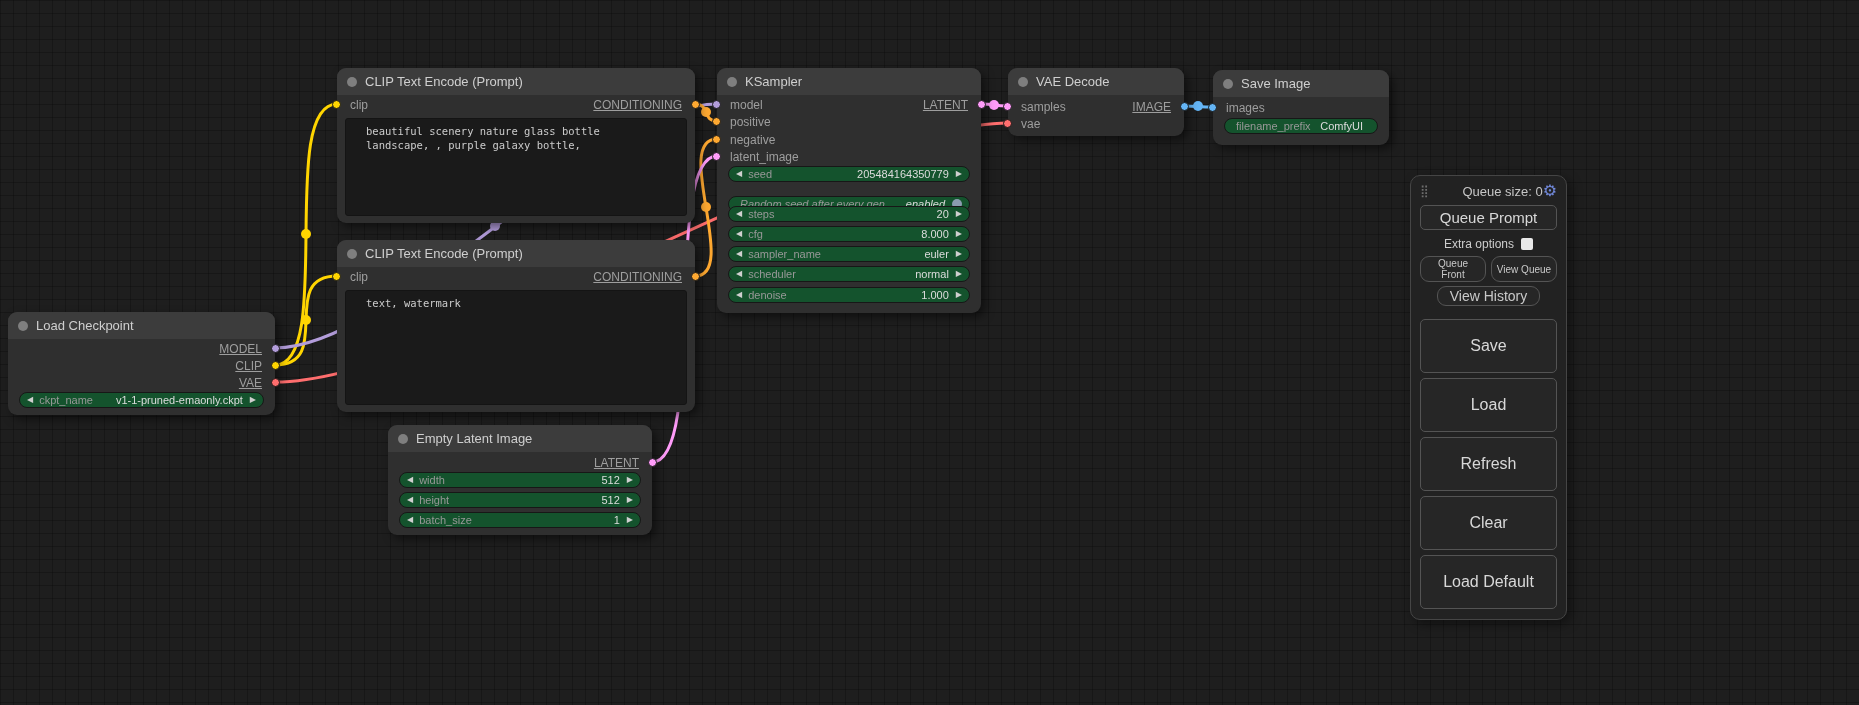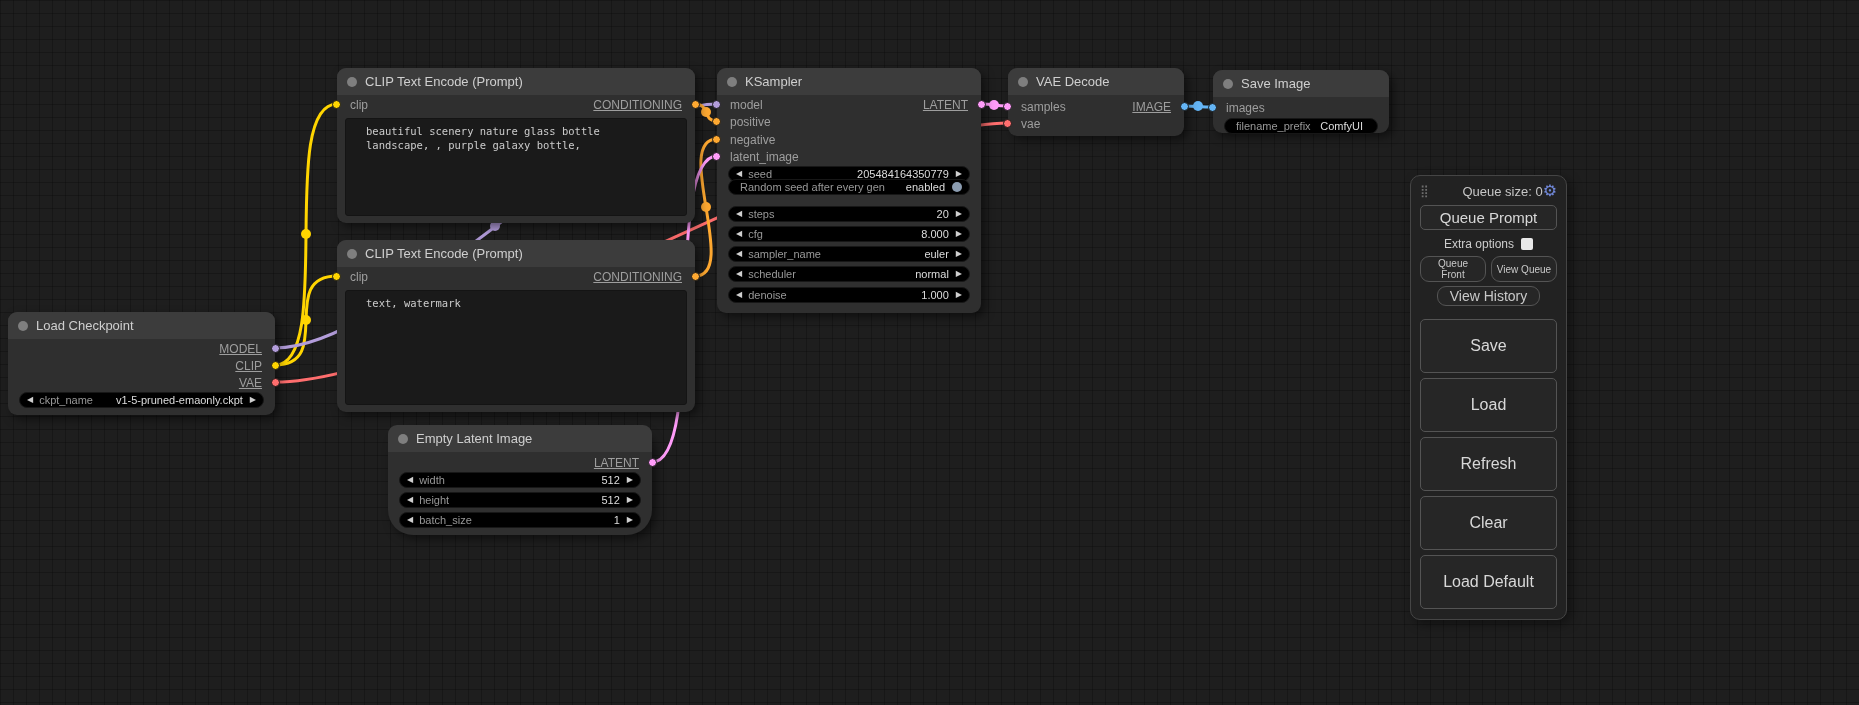--- a/index.html
+++ b/index.html
@@ -22,21 +22,21 @@
   .title-dot { width:10px; height:10px; border-radius:50%; background:#7f7f7f; flex:none; }
 
   .slot { position:absolute; height:17px; display:flex; align-items:center; font-size:12px; color:#9e9e9e; }
   .slot.in  { left:0; padding-left:13px; }
   .slot.out { right:0; padding-right:13px;text-decoration:underline; }
   .slot-dot { position:absolute; width:9px; height:9px; border-radius:50%; top:4px;
               border:1px solid #191919; }
   .slot.in  .slot-dot { left:-5px; }
   .slot.out .slot-dot { right:-5px; }
 
-  .widget { position:absolute; left:11px; right:11px; height:16px; background:#000000;
+  .widget { position:absolute; left:11px; right:11px; height:16px; background:#14532d;
             border:1px solid #171717; border-radius:9px; display:flex; align-items:center;
             font-size:11px; padding:0 7px; color:#c9c9c9; cursor:pointer; }
   .widget .arrow  { font-size:8px; color:#cfcfcf; line-height:1; flex:none; }
   .widget .wlabel { color:#989898; margin:0 6px; flex:1 1 auto; text-align:left; white-space:nowrap; overflow:hidden; }
   .widget .wvalue { color:#dcdcdc; margin-right:7px; white-space:nowrap; }
   .widget.no-arrows .wlabel { margin-left:4px; }
   .toggle-dot { width:10px; height:10px; border-radius:50%; flex:none; }
 
   .prompt-box { position:absolute; left:8px; right:8px; background:#1a1a1a; border:1px solid #141414;
                 border-radius:3px; padding:5px 20px; font-family:"DejaVu Sans Mono",monospace;
@@ -101,21 +101,21 @@
       <span>CLIP</span>
       <span class="slot-dot" style="background: rgb(255, 213, 0);"></span>
     </div>
     <div class="slot out" style="top:62px;">
       <span>VAE</span>
       <span class="slot-dot" style="background: rgb(255, 110, 110);"></span>
     </div>
     <div class="widget" style="top:80px;">
       <span class="arrow">◀</span>
       <span class="wlabel">ckpt_name</span>
-      <span class="wvalue">v1-5-pruned-emaonly.ckpt</span>
+      <span class="wvalue">v1-1-pruned-emaonly.ckpt</span>
       <span class="arrow">▶</span>
     </div>
   </div>
 
   <div class="node" style="left:337px; top:68px; width:358px; height:155px;">
     <div class="node-title">
       <span class="title-dot"></span>
       <span>CLIP Text Encode (Prompt)</span>
     </div>
     <div class="slot in" style="top:28px;">
@@ -138,21 +138,21 @@
       <span class="slot-dot" style="background: rgb(255, 213, 0);"></span>
       <span>clip</span>
     </div>
     <div class="slot out" style="top:28px;">
       <span>CONDITIONING</span>
       <span class="slot-dot" style="background: rgb(255, 169, 49);"></span>
     </div>
     <div class="prompt-box" style="top:50px; bottom:7px;">text, watermark</div>
   </div>
 
-  <div class="node" style="left:388px; top:425px; width:264px; height:110px;border-radius:25px;">
+  <div class="node" style="left:388px; top:425px; width:264px; height:110px;">
     <div class="node-title">
       <span class="title-dot"></span>
       <span>Empty Latent Image</span>
     </div>
     <div class="slot out" style="top:29px;">
       <span>LATENT</span>
       <span class="slot-dot" style="background: rgb(255, 156, 249);"></span>
     </div>
     <div class="widget" style="top:47px;">
       <span class="arrow">◀</span>
@@ -199,21 +199,21 @@
       <span>LATENT</span>
       <span class="slot-dot" style="background: rgb(255, 156, 249);"></span>
     </div>
 
     <div class="widget" style="top:98px;">
       <span class="arrow">◀</span>
       <span class="wlabel">seed</span>
       <span class="wvalue">205484164350779</span>
       <span class="arrow">▶</span>
     </div>
-    <div class="widget no-arrows" style="top:111px;">
+    <div class="widget no-arrows" style="top:128px;font-style:italic;">
       <span class="wlabel">Random seed after every gen</span>
       <span class="wvalue">enabled</span>
       <span class="toggle-dot" style="background: rgb(139, 156, 176);"></span>
     </div>
     <div class="widget" style="top:138px;">
       <span class="arrow">◀</span>
       <span class="wlabel">steps</span>
       <span class="wvalue">20</span>
       <span class="arrow">▶</span>
     </div>
@@ -255,21 +255,21 @@
     <div class="slot in" style="top:47px;">
       <span class="slot-dot" style="background: rgb(255, 110, 110);"></span>
       <span>vae</span>
     </div>
     <div class="slot out" style="top:30px;">
       <span>IMAGE</span>
       <span class="slot-dot" style="background: rgb(100, 181, 246);"></span>
     </div>
   </div>
 
-  <div class="node" style="left:1213px; top:70px; width:176px; height:63px;">
+  <div class="node" style="left:1213px; top:70px; width:176px; height:75px;">
     <div class="node-title">
       <span class="title-dot"></span>
       <span>Save Image</span>
     </div>
     <div class="slot in" style="top:29px;">
       <span class="slot-dot" style="background: rgb(100, 181, 246);"></span>
       <span>images</span>
     </div>
     <div class="widget no-arrows" style="top:48px;">
       <span class="wlabel">filename_prefix</span>

